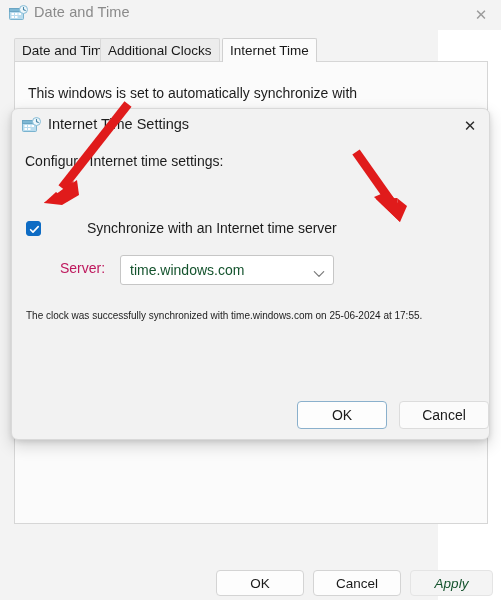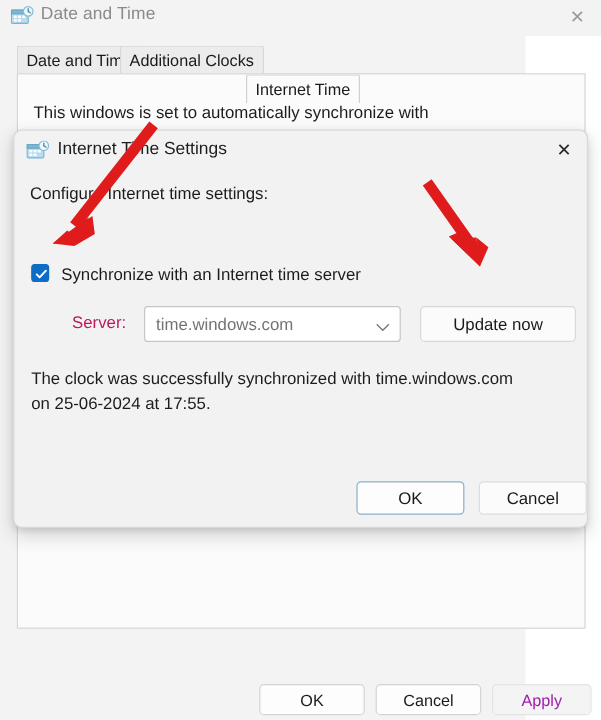--- a/index.html
+++ b/index.html
@@ -76,21 +76,21 @@
     border-radius: 2px 2px 0 0;
     white-space: nowrap;
   }
   .tab.active {
     background: #fbfbfb;
     border-color: #d0d0d0;
     z-index: 3;
   }
   #tab-0 { left: 14px; }
   #tab-1 { left: 100px; }
-  #tab-2 { left: 205px; margin-top: 24px; }
+  #tab-2 { left: 222px; }
 
   .tabpanel {
     position: absolute;
     left: 14px; top: 61px;
     width: 474px;
     height: 463px;
     background: #fbfbfb;
     border: 1px solid #d6d6d6;
     box-sizing: border-box;
   }
@@ -118,21 +118,22 @@
     color: #1a1a1a;
     display: flex;
     align-items: center;
     justify-content: center;
     font-family: "Liberation Sans", sans-serif;
     white-space: nowrap;
   }
   .btn.disabled {
     background: #f4f4f4;
     border-color: #e4e4e4;
-    color: #a21caf;
+    color: #14532d;
+    font-style: italic;
   }
   #footer-ok     { left: 216px; top: 40px; width: 88px; height: 26px; }
   #footer-cancel { left: 313px; top: 40px; width: 88px; height: 26px; }
   #footer-apply  { left: 410px; top: 40px; width: 83px; height: 26px; }
 
   
   .dialog {
     position: absolute;
     left: 11px; top: 108px;
     width: 479px;
@@ -184,21 +185,22 @@
     left: 13px; top: 11px;
     font-size: 14px;
     color: #1c1c1c;
     white-space: nowrap;
   }
 
   .chk-row {
     position: absolute;
     left: 14px; top: 78px;
     display: flex;
-    align-items: flex-start;
+    align-items: flex-end;
+    gap: 36px;
   }
   .checkbox {
     width: 15px; height: 15px;
     border-radius: 3px;
     background: #0e6cc4;
     border: 1px solid #0e6cc4;
     box-sizing: border-box;
     position: relative;
     flex: none;
   }
@@ -228,21 +230,21 @@
     width: 214px; height: 30px;
     background: #ffffff;
     border: 1px solid #c6c6c6;
     border-radius: 3px;
     box-sizing: border-box;
   }
   .combo-value {
     position: absolute;
     left: 9px; top: 6px;
     font-size: 14px;
-    color: #737373;
+    color: #14532d;
     white-space: nowrap;
   }
   .combo-chev {
     position: absolute;
     right: 8px; top: 9px;
     color: #777;
   }
   #btn-update-now {
     position: absolute;
     left: 338px; top: 0;
@@ -250,21 +252,21 @@
     background: #fbfbfb;
     border: 1px solid #d8d8d8;
     border-radius: 4px;
     font-size: 14px;
   }
 
   .status-text {
     position: absolute;
     left: 14px; top: 163px;
     width: 420px;
-    font-size: 14px;
+    font-size: 10px;
     color: #1c1c1c;
     line-height: 21px;
   }
 
   #dlg-ok {
     position: absolute;
     left: 285px; top: 259px;
     width: 90px; height: 28px;
     border: 1px solid #8ab0cc;
     background: #fdfdfd;
@@ -363,21 +365,20 @@
       <div class="server-row">
         <span class="server-label">Server:</span>
         <div class="combo">
           <span class="combo-value">time.windows.com</span>
           <span class="combo-chev">
             <svg width="12" height="9" viewBox="0 0 12 9">
               <path d="M1.3 1.6 L6 6.3 L10.7 1.6" stroke="#7a7a7a" stroke-width="1.2" fill="none" stroke-linecap="round" stroke-linejoin="round"></path>
             </svg>
           </span>
         </div>
-        <div class="btn" id="btn-update-now">Update now</div>
       </div>
 
       <div class="status-text">The clock was successfully synchronized with time.windows.com on 25-06-2024 at 17:55.</div>
 
       <div class="btn" id="dlg-ok">OK</div>
       <div class="btn" id="dlg-cancel">Cancel</div>
 
     </div>
   </div>
 

